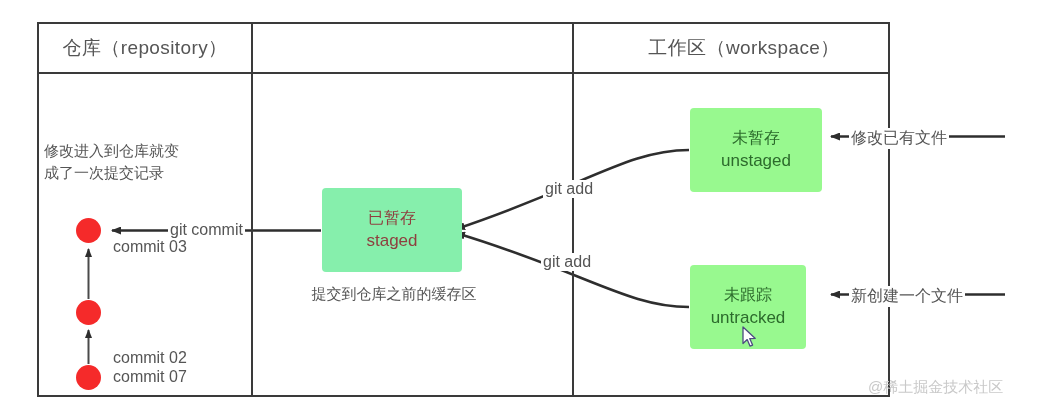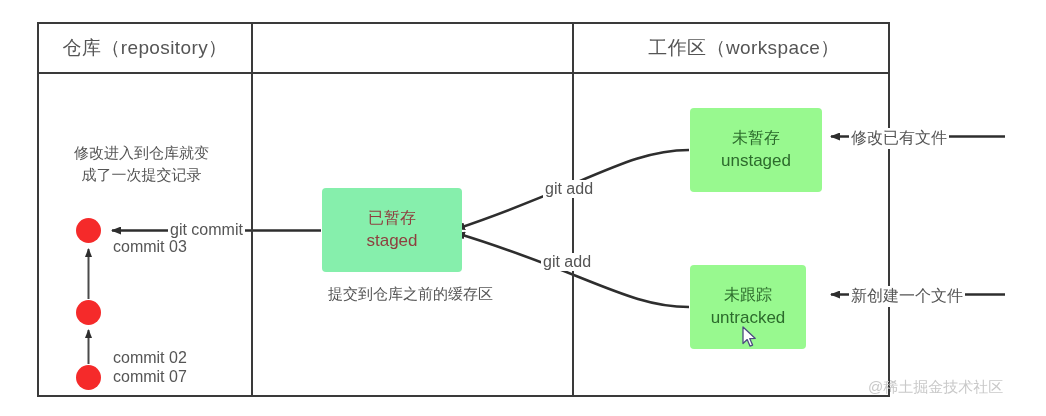--- a/index.html
+++ b/index.html
@@ -66,25 +66,26 @@
   .col-head.c1 { left: 39px;  width: 212px; }
   .col-head.c2 { left: 253px; width: 319px; }
   .col-head.c3 { left: 574px; width: 340px; }
 
   
   .repo-note {
     position: absolute;
     left: 44px;
     top: 142px;
     width: 195px;
-    text-align: center;
+    text-align: left;
     font-size: 15px;
     line-height: 22px;
     color: #555555;
     white-space: pre-line;
+    font-family: Liberation Mono, monospace;
   }
   .dot {
     position: absolute;
     width: 25px;
     height: 25px;
     border-radius: 50%;
     background: #f52a2a;
   }
   .dot.d3 { left: 76px; top: 218px; }
   .dot.d2 { left: 76px; top: 300px; }
@@ -117,24 +118,24 @@
   .box-staged {
     left: 322px;
     top: 188px;
     width: 140px;
     height: 84px;
     background: #86efac;
     color: #8e3f3f;
   }
   .index-note {
     position: absolute;
-    left: 283px;
+    left: 289px;
     top: 285px;
     width: 210px;
-    text-align: right;
+    text-align: center;
     font-size: 15px;
     color: #555555;
     white-space: nowrap;
   }
 
   
   .box-unstaged {
     left: 690px;
     top: 108px;
     width: 132px;

